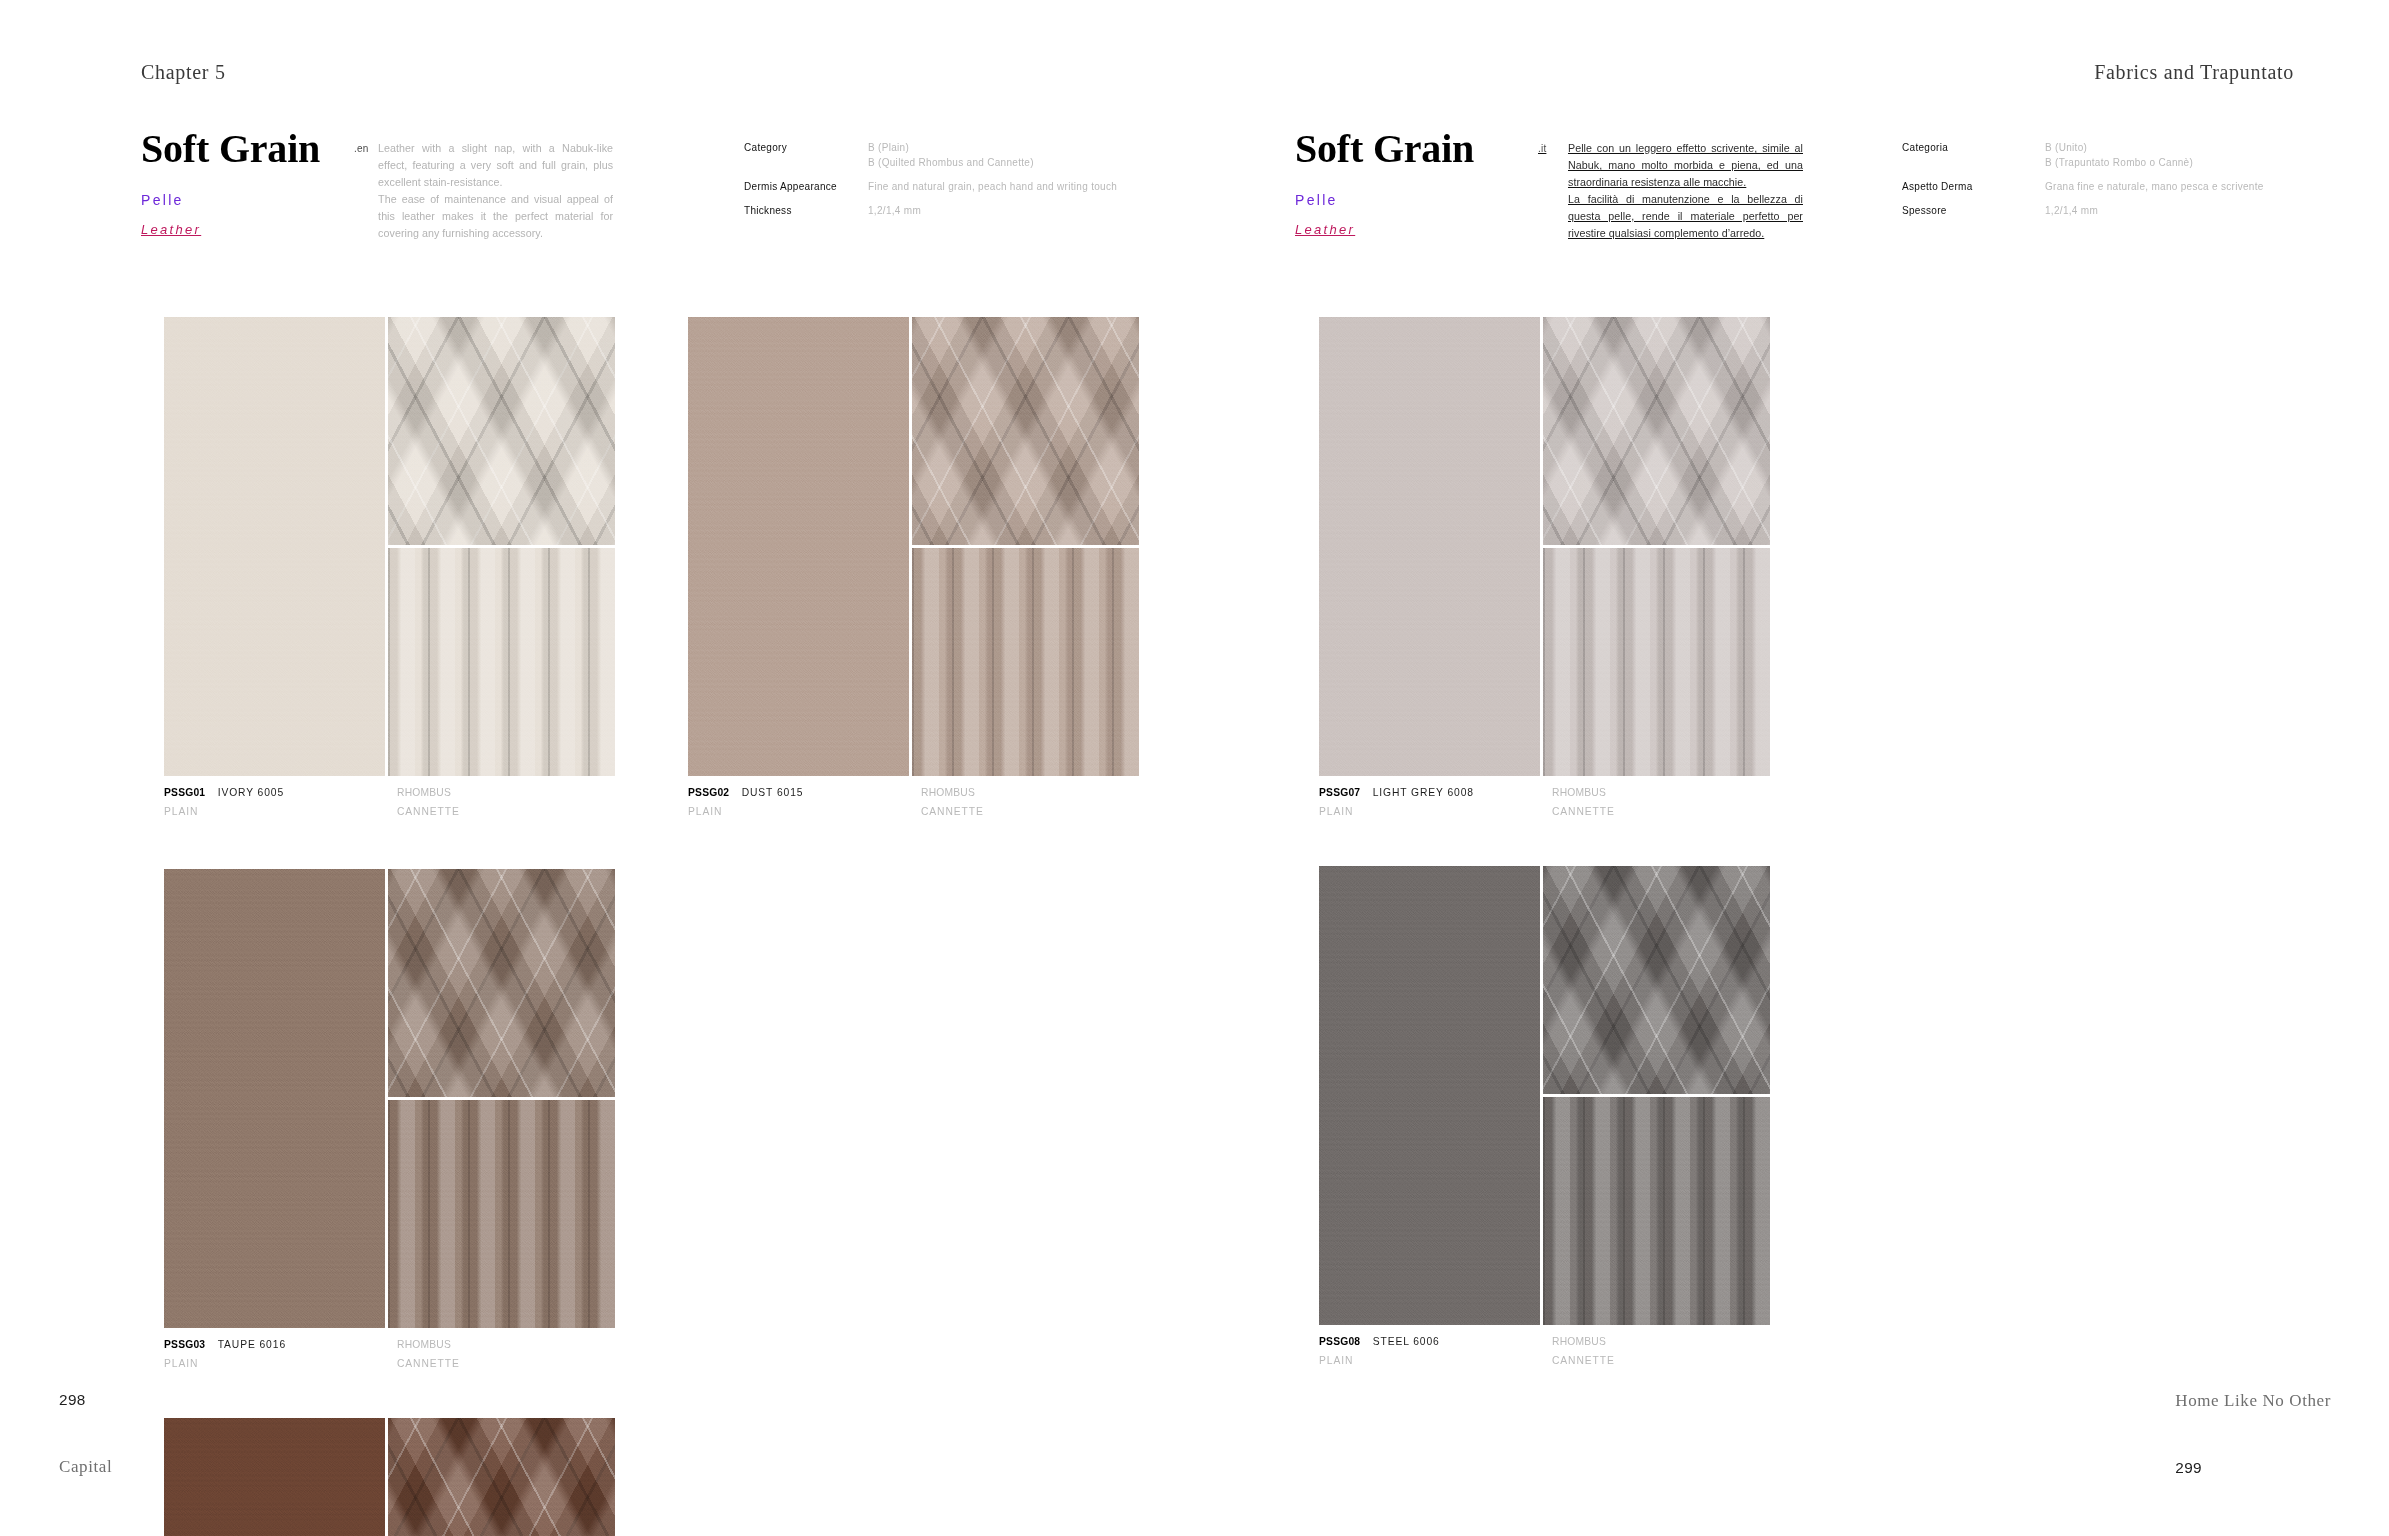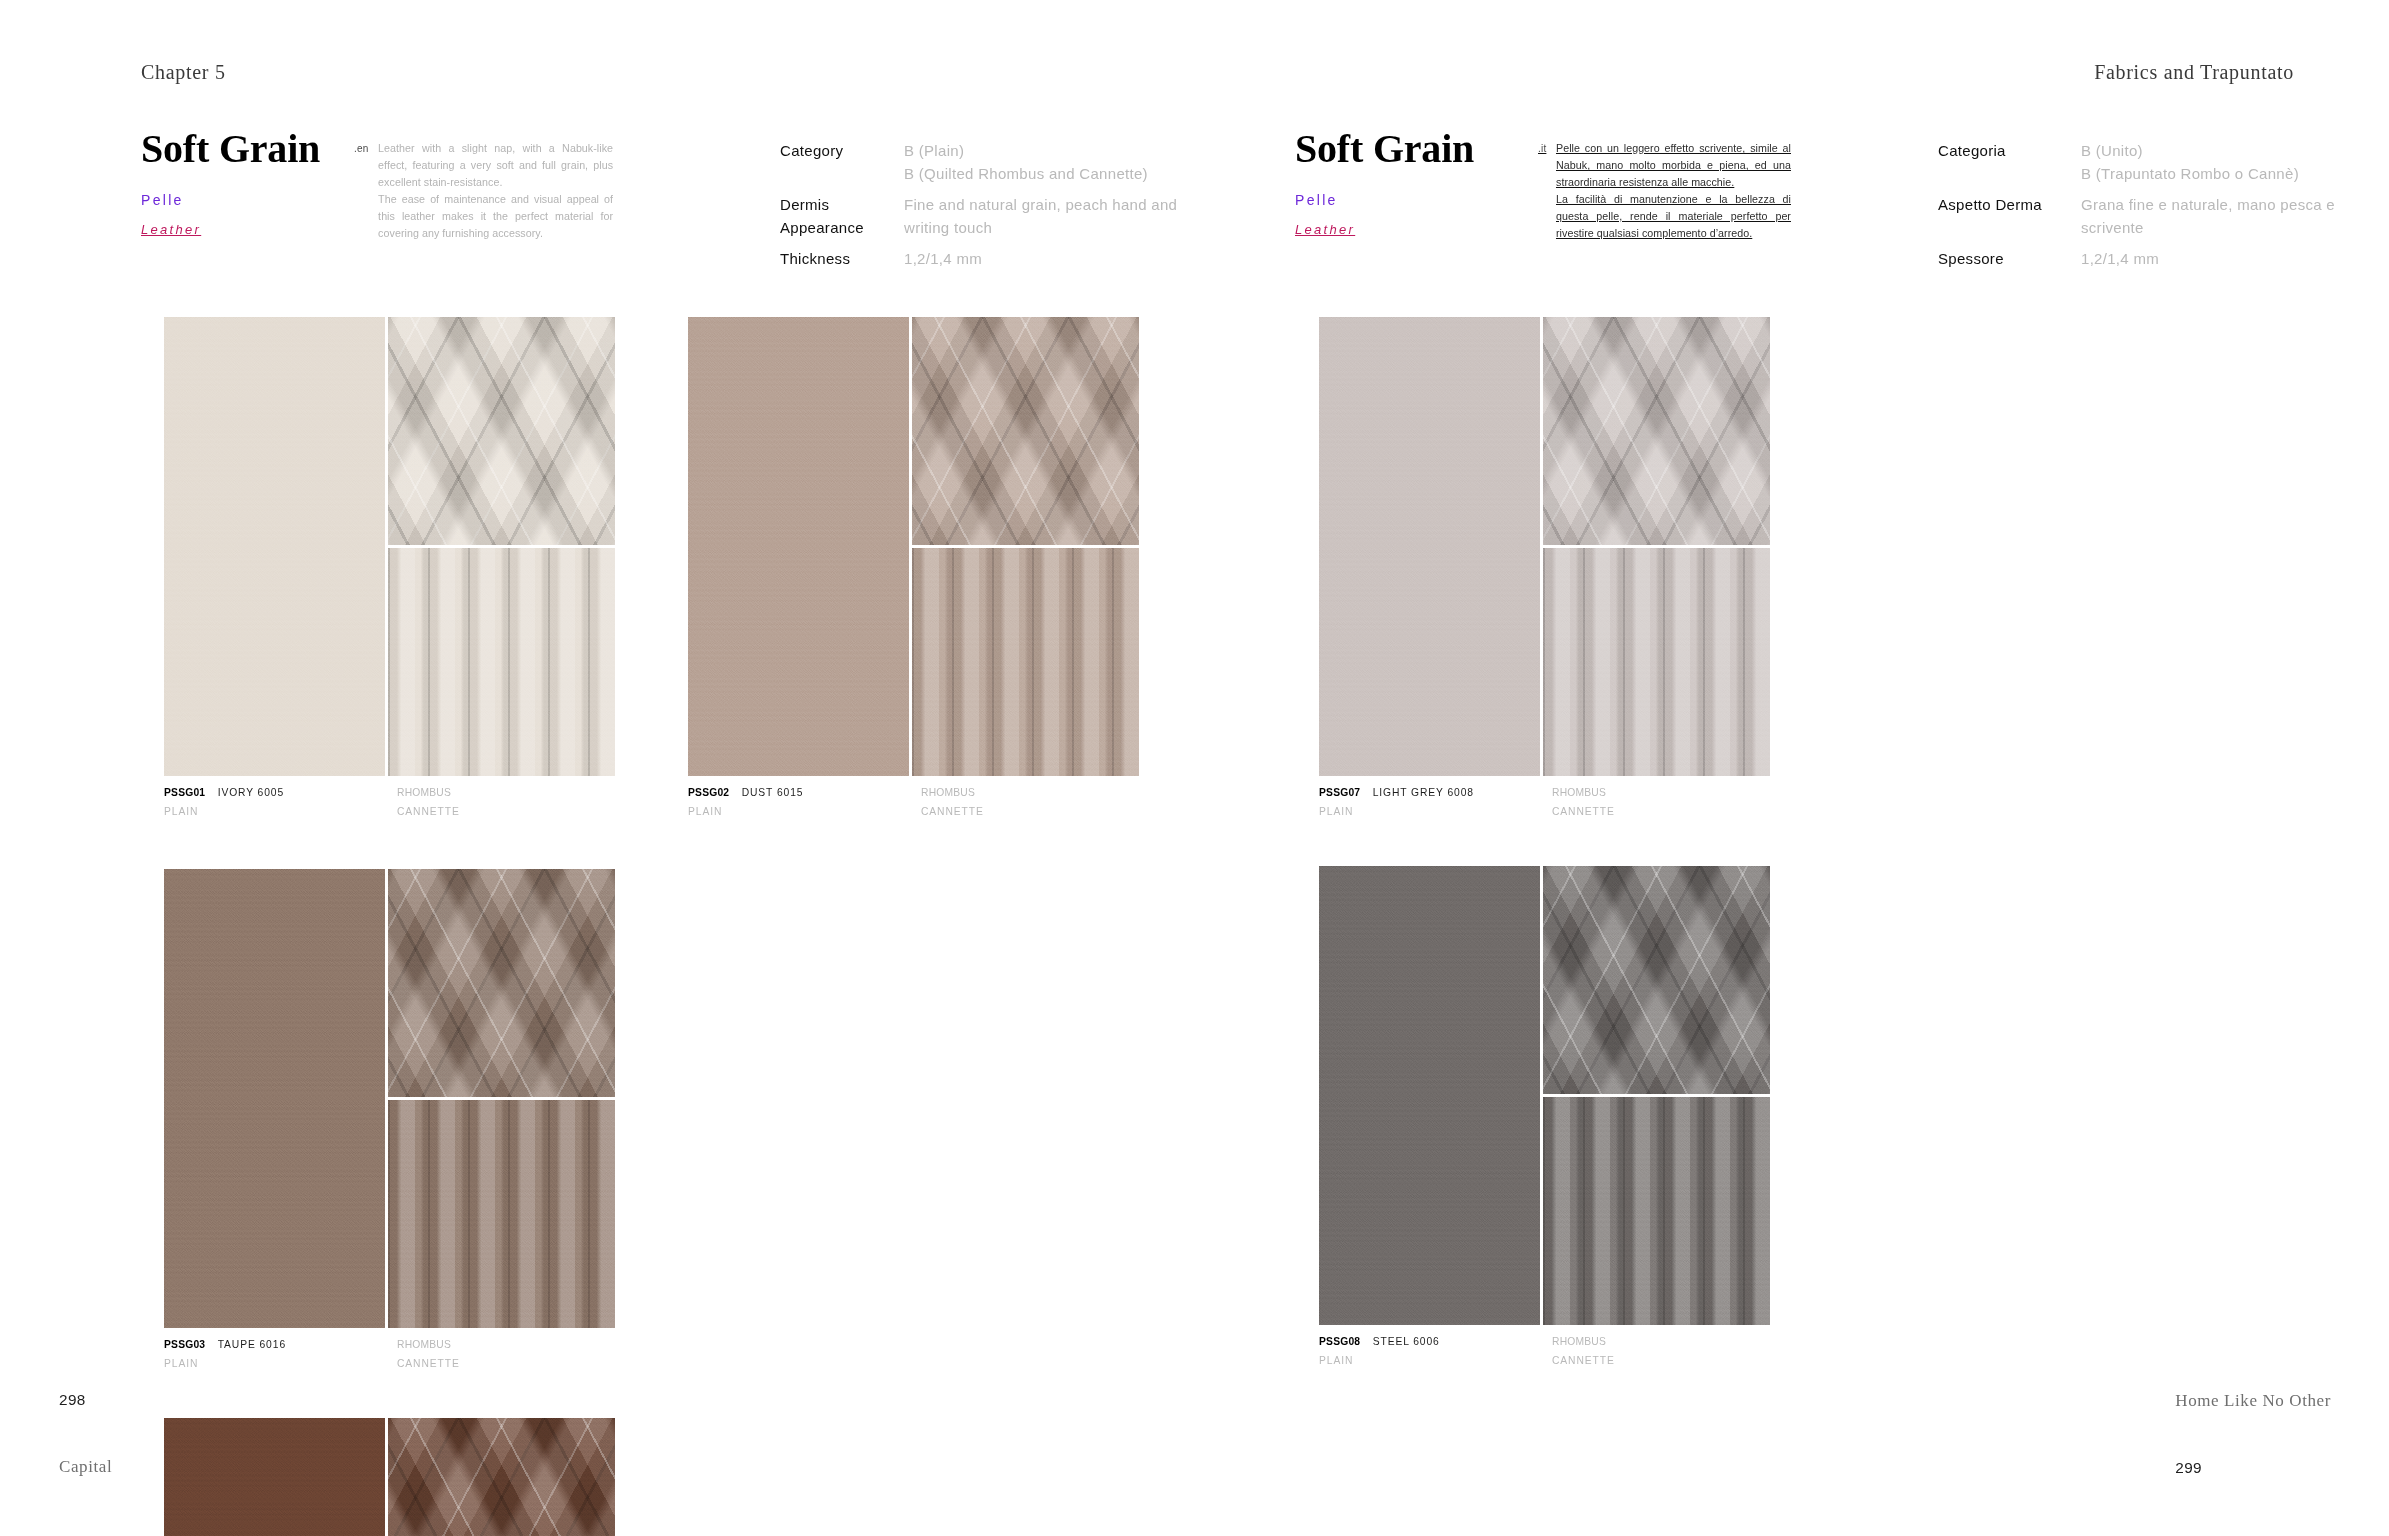--- a/index.html
+++ b/index.html
@@ -39,25 +39,25 @@
 
   
   .desc { position:absolute; top:140px; display:flex; gap:9.6px; width:271px; }
   .page-left  .desc { left:354px; }
   .page-right .desc { left:343px;text-decoration:underline; }
   .lang-tag { font-size:10px; color:#4a4a4a; line-height:1.55; padding-top:1px; letter-spacing:0.2px; }
   .desc-body {
     font-size:10.7px; line-height:1.58; color:#b4b4b4;
     text-align:justify; width:235px; letter-spacing:0.05px;
   }
-  .page-right .desc-body { color:#2d2d2d; }
+  .page-right .desc-body { color:#2d2d2d;margin-left:12px; }
   .desc-body p + p { margin-top:0; }
 
   
-  .specs { position:absolute; top:140px; font-size:15px;margin-left:36px; }
+  .specs { position:absolute; top:140px; font-size:10px; }
   .page-left  .specs { left:744px; }
   .page-right .specs { left:707px; }
   .spec-row { display:flex; margin-bottom:8.6px; }
   .spec-row:last-child { margin-bottom:0; }
   .spec-key {
     width:124px; flex:0 0 124px; color:#111; font-weight:400;
     letter-spacing:0.3px; line-height:1.52;
   }
   .page-right .spec-key { width:143px; flex:0 0 143px; }
   .spec-val { color:#b9b9b9; line-height:1.52; letter-spacing:0.3px; white-space:pre-line; }

